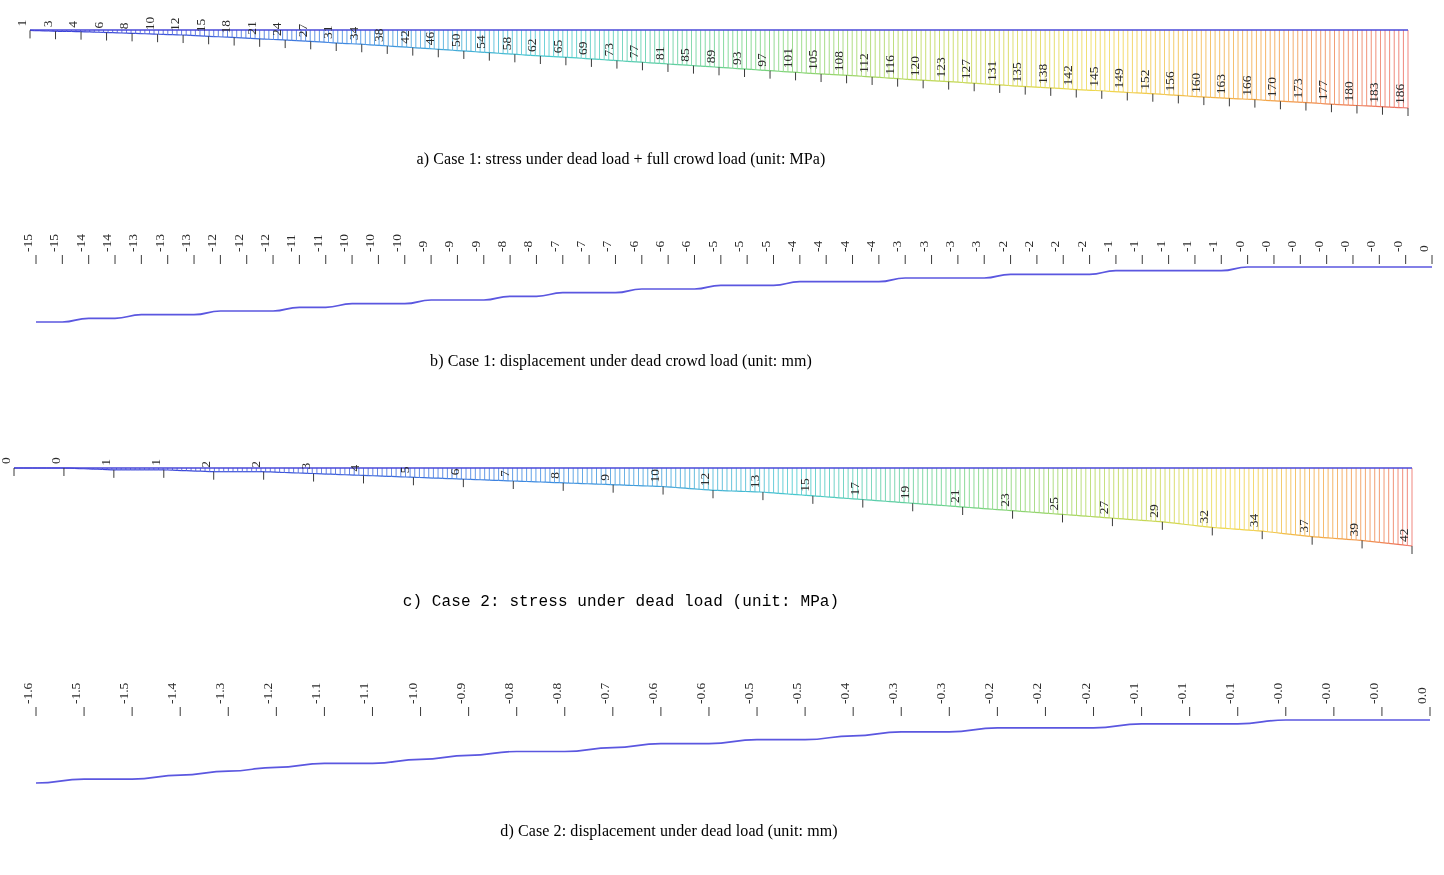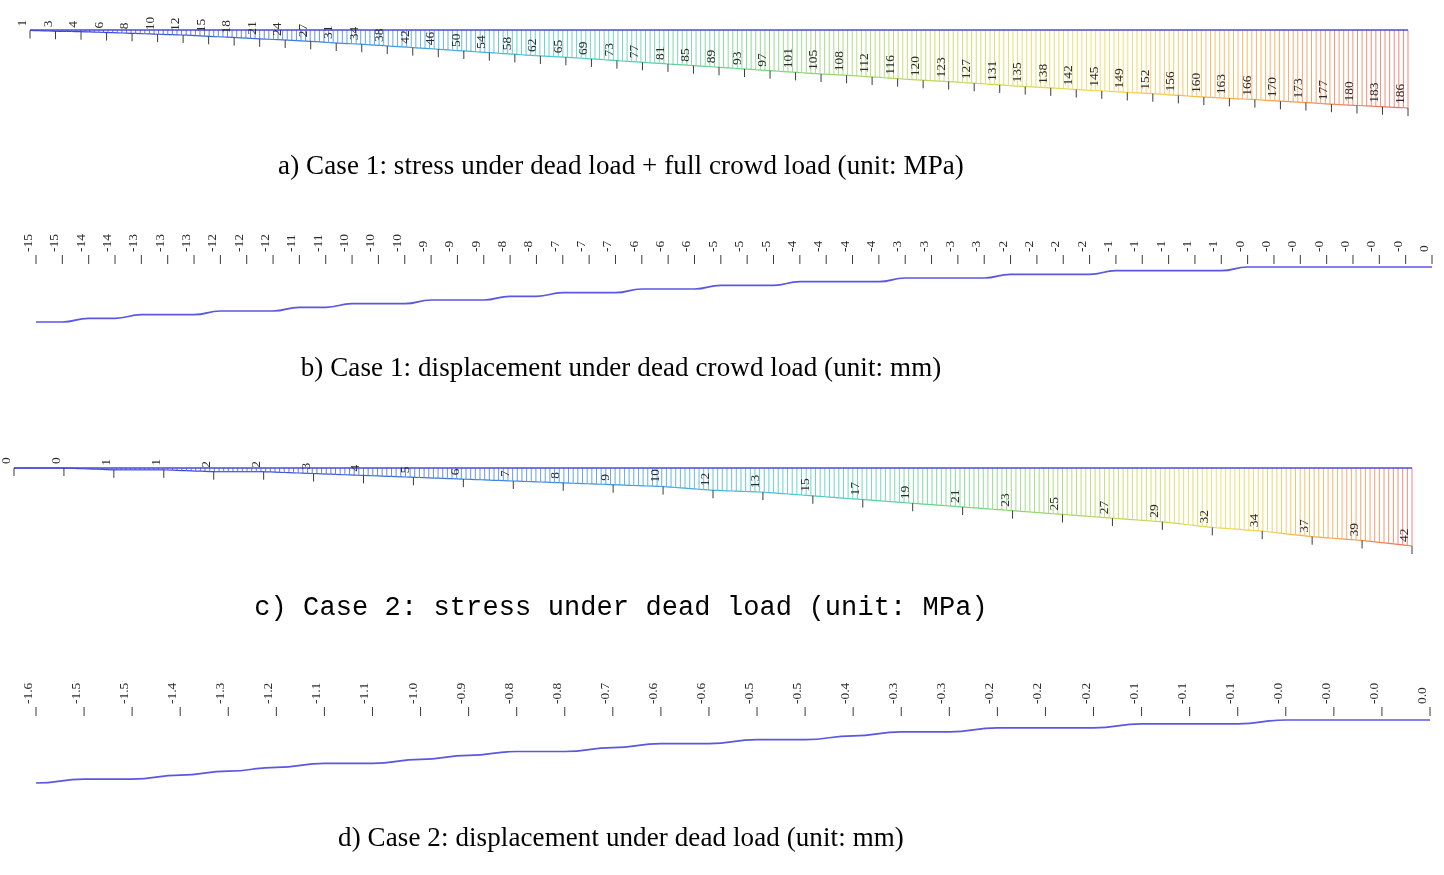--- a/index.html
+++ b/index.html
@@ -21,28 +21,28 @@
   #panel-c { top: 440px; height: 140px; }
   #panel-d { top: 655px; height: 150px; }
 
   .plot-svg { display: block; width: 1444px; }
 
   .caption {
     position: absolute;
     left: 0; width: 1242px;
     text-align: center;
     font-family: "Liberation Serif", serif;
-    font-size: 27px;
+    font-size: 16px;
     color: #000000;
     letter-spacing: 0.1px;
   }
   #caption-a { top: 150px; }
   #caption-b { top: 352px; }
   #caption-c { top: 593px; font-family: Liberation Mono, monospace; }
-  #caption-d { top: 822px; }
+  #caption-d { top: 822px; margin-left: 48px; }
 
   .vlabel {
     font-family: "Liberation Serif", serif;
     font-size: 13.5px;
     fill: #2b2b2b;
   }
   .tick { stroke: #3a3a3a; stroke-width: 1; }
   .curve { stroke: #5b57e0; stroke-width: 1.7; fill: none; }
 </style>
 </head>

